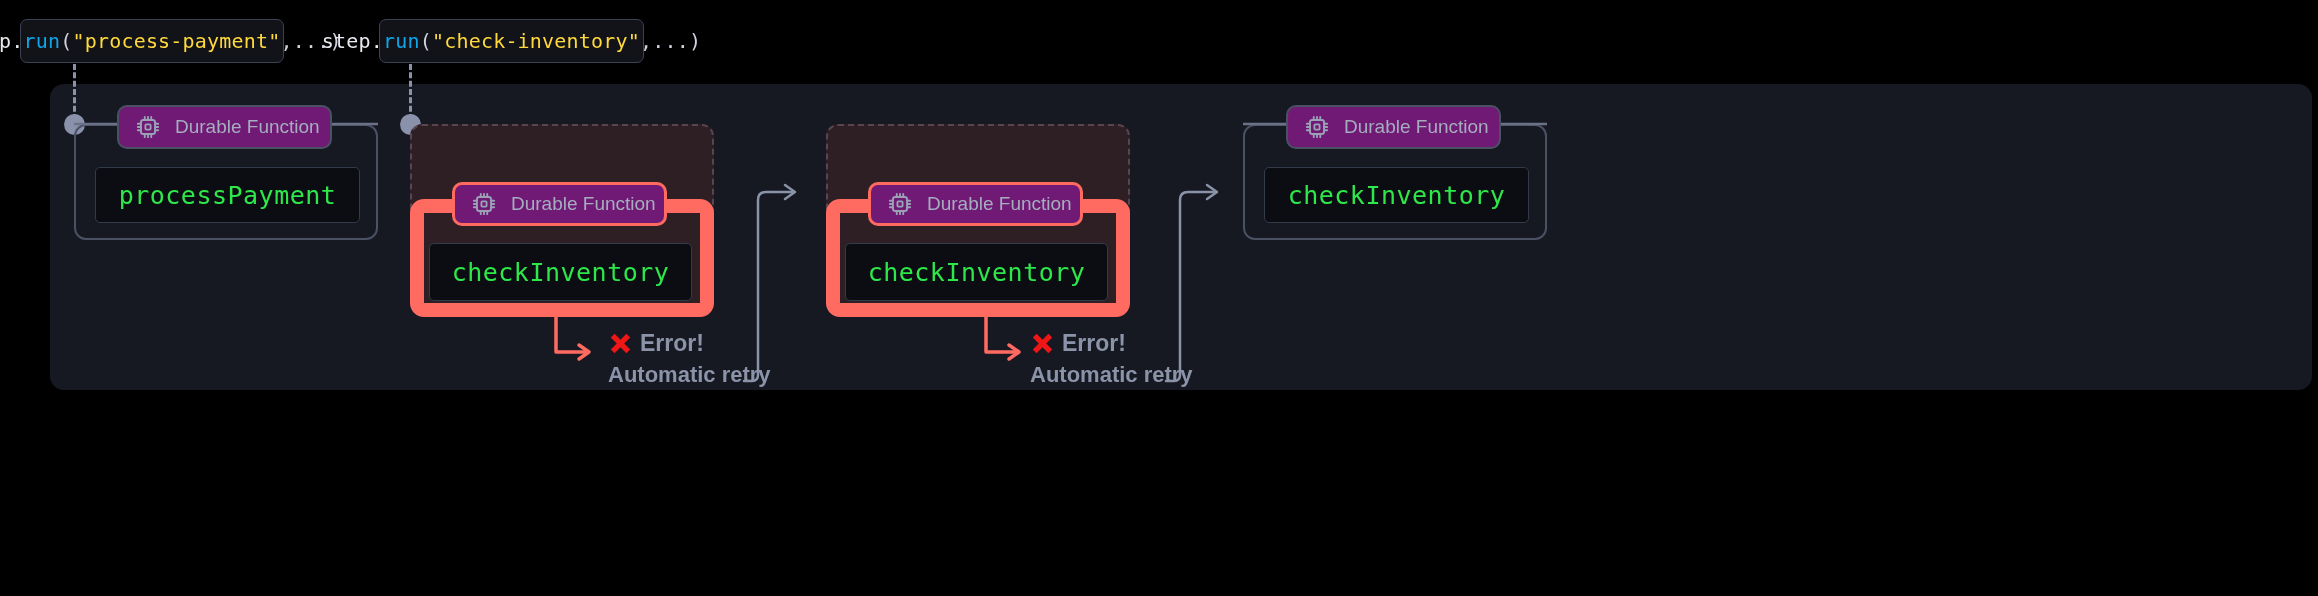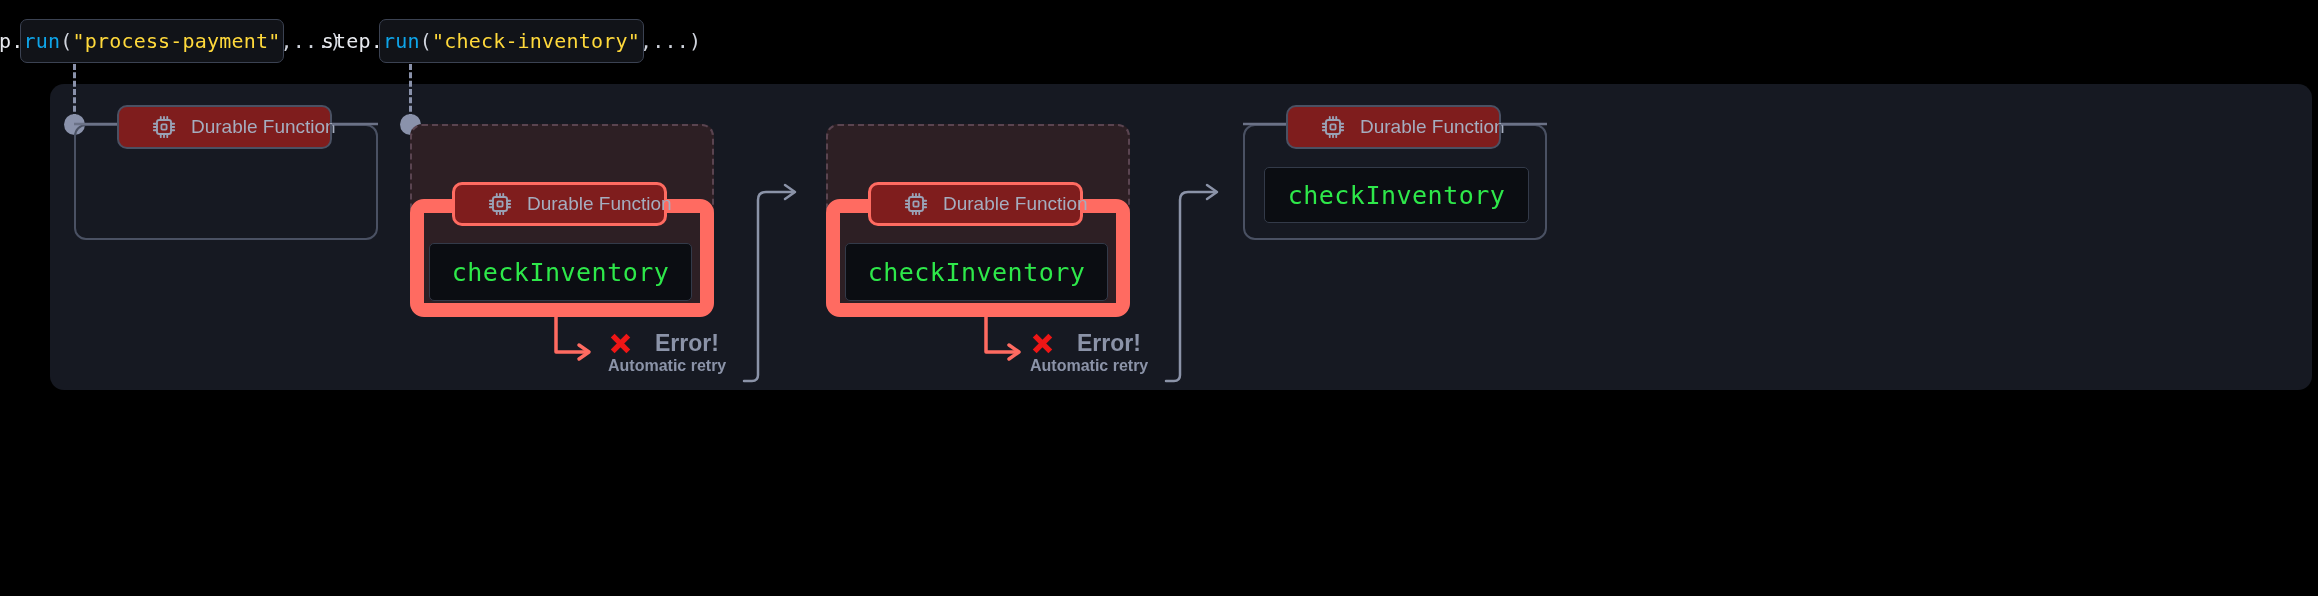--- a/index.html
+++ b/index.html
@@ -54,26 +54,26 @@
   }
   .stepcard.fail{
     border:2px dashed #5a4450;
     background:#2d1f24;
   }
 
   
   .df-pill{
     position:absolute;
     height:44px;
-    background:#7f1d1d;
+    background:#701a75;
     border:2px solid #4a5163;
     border-radius:10px;
     display:flex;align-items:center;
     gap:14px;
-    padding:0 22px 0 32px;
+    padding:0 22px 0 16px;
     box-sizing:border-box;
     z-index:6;
   }
   .df-pill.err{border:3px solid #ff6b61;}
   .df-pill .df-label{
     color:#a5adbf;font-size:19px;white-space:nowrap;
     font-family:"Liberation Sans",sans-serif;
   }
   .chip-ico{width:26px;height:26px;display:block;flex:0 0 26px;}
 
@@ -100,26 +100,26 @@
     border:14px solid #ff6b61;
     border-radius:14px;
     background:transparent;
     box-sizing:border-box;
     z-index:3;
   }
 
   
   .err-note{position:absolute;z-index:9;}
   .err-line1{
-    display:flex;align-items:center;gap:22px;
+    display:flex;align-items:center;gap:7px;
     white-space:nowrap;
   }
   .x-ico{width:25px;height:25px;display:block;flex:0 0 25px;}
   .err-title{color:#8b93a8;font-size:23px;font-weight:700;}
-  .err-sub{color:#8b93a8;font-size:16px;font-weight:700;white-space:nowrap;}
+  .err-sub{color:#8b93a8;font-size:22px;font-weight:700;white-space:nowrap;margin-top:5px;}
 
   svg.wire{position:absolute;overflow:visible;z-index:8;}
 </style>
 </head>
 <body>
 
 <div id="stage">
 
   <div class="panel" style="left:50px;top:84px;width:2262px;height:306px;"></div>
 
@@ -153,20 +153,23 @@
   <div class="df-pill" style="left:117px;top:105px;width:215px;">
     <span class="chip-ico">
       <svg viewBox="0 0 24 24" width="26" height="26" fill="none" stroke="#9aa2b6" stroke-width="1.7" stroke-linecap="round" stroke-linejoin="round">
         <rect x="5.5" y="5.5" width="13" height="13" rx="2.2"></rect>
         <rect x="9.6" y="9.6" width="4.8" height="4.8" rx="1"></rect>
         <path d="M9 2.6v2.9M12 2.6v2.9M15 2.6v2.9M9 18.5v2.9M12 18.5v2.9M15 18.5v2.9"></path>
         <path d="M2.6 9h2.9M2.6 12h2.9M2.6 15h2.9M18.5 9h2.9M18.5 12h2.9M18.5 15h2.9"></path>
       </svg>
     </span>
     <span class="df-label">Durable Function</span>
+  </div>
+  <div class="codebox" style="left:95px;top:167px;width:265px;height:56px;">
+    <span>processPayment</span>
   </div>
 
   <div class="stepcard fail" style="left:410px;top:124px;width:304px;height:190px;"></div>
   <div class="errframe" style="left:410px;top:199px;width:304px;height:118px;"></div>
   <div class="df-pill err" style="left:452px;top:182px;width:215px;">
     <span class="chip-ico">
       <svg viewBox="0 0 24 24" width="26" height="26" fill="none" stroke="#9aa2b6" stroke-width="1.7" stroke-linecap="round" stroke-linejoin="round">
         <rect x="5.5" y="5.5" width="13" height="13" rx="2.2"></rect>
         <rect x="9.6" y="9.6" width="4.8" height="4.8" rx="1"></rect>
         <path d="M9 2.6v2.9M12 2.6v2.9M15 2.6v2.9M9 18.5v2.9M12 18.5v2.9M15 18.5v2.9"></path>

